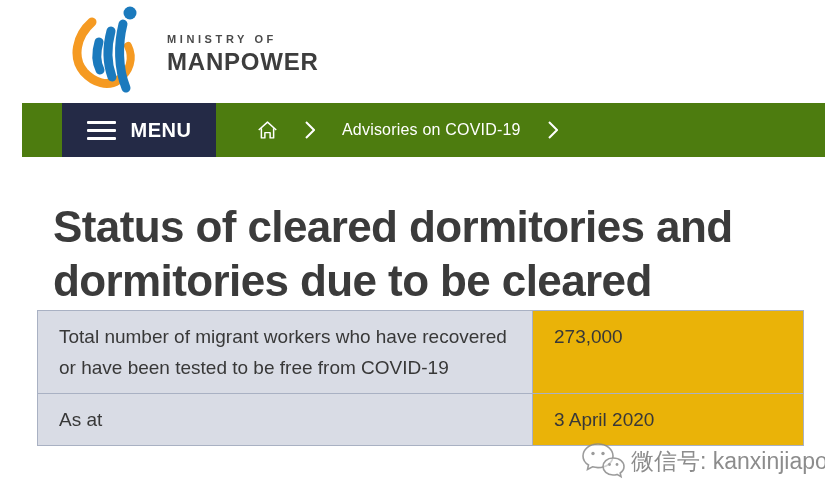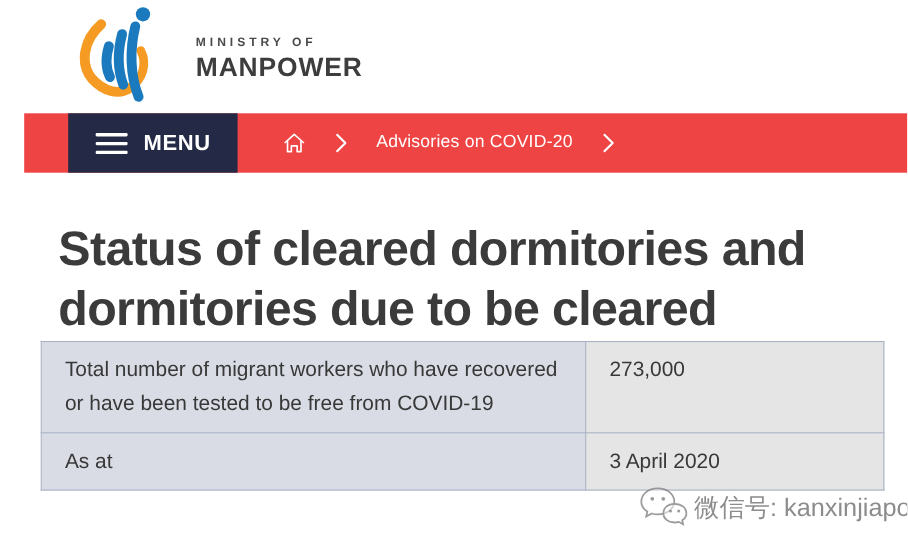--- a/index.html
+++ b/index.html
@@ -1,42 +1,42 @@
 <!DOCTYPE html>
 <html><head>
 <meta charset="utf-8">
 <style>
   html,body{margin:0;padding:0;background:#ffffff;font-family:"Liberation Sans",sans-serif;}
   .page{position:relative;width:825px;height:497px;background:#ffffff;overflow:hidden;}
 
   
-  .logo{position:absolute;left:72px;top:6px;display:flex;align-items:center;gap:30px;}
+  .logo{position:absolute;left:72px;top:6px;display:flex;align-items:center;gap:19px;}
   .logo-mark{width:76px;height:90px;}
   .logo-text{display:flex;flex-direction:column;justify-content:center;margin-top:6px;}
   .logo-line1{font-size:11px;font-weight:600;letter-spacing:3.6px;color:#4a4a4a;}
   .logo-line2{font-size:24px;font-weight:700;letter-spacing:0.8px;color:#3d3d3d;margin-top:3px;}
 
   
-  .navbar{position:absolute;left:22px;top:103px;right:0;height:54px;background:#ef4444;display:flex;align-items:stretch;}
+  .navbar{position:absolute;left:22px;top:103px;right:0;height:54px;background:#4d7c0f;display:flex;align-items:stretch;}
   .menu-btn{margin-left:40px;width:154px;background:#242a46;border:none;display:flex;align-items:center;justify-content:center;gap:15px;cursor:pointer;padding:0;}
   .burger{display:flex;flex-direction:column;gap:5px;}
   .burger div{width:29px;height:3px;background:#ffffff;border-radius:1px;}
   .menu-label{color:#ffffff;font-size:20px;font-weight:600;letter-spacing:0.5px;font-family:"Liberation Sans",sans-serif;}
   .breadcrumb{display:flex;align-items:center;margin-left:41px;gap:27px;}
   .crumb-link{color:#ffffff;font-size:16px;text-decoration:none;letter-spacing:0.2px;cursor:pointer;}
   .crumb-icon{display:flex;align-items:center;}
 
   
   .page-title{position:absolute;left:37px;top:184px;width:782px;margin:16px;font-size:44px;line-height:54px;font-weight:700;color:#3b3b3b;letter-spacing:-0.6px;}
 
   
   .info-table{position:absolute;left:37px;top:310px;width:767px;border-collapse:collapse;}
   .info-table th,.info-table td{border:1.5px solid #a9b1c3;font-size:19px;line-height:31px;color:#383838;text-align:left;vertical-align:top;font-weight:400;padding:10px 21px;}
   .info-table th{background:#d9dce5;width:452px;}
-  .info-table td{background:#e5e5e5;}
+  .info-table td{background:#eab308;}
 
   
   .watermark{position:absolute;left:580px;top:440px;display:flex;align-items:center;gap:5px;opacity:0.85;pointer-events:none;}
   .watermark-text{font-size:23px;color:#787878;white-space:nowrap;}
 </style>
 </head>
 <body>
 
 <div class="page">
 
@@ -72,21 +72,21 @@
         <svg width="21" height="20" viewBox="0 0 24 22" fill="none" stroke="#ffffff" stroke-width="1.7" stroke-linejoin="round">
           <path d="M2,11 L12,2 L22,11"></path>
           <path d="M5,9 L5,20 L9,20 L9,14 L15,14 L15,20 L19,20 L19,9"></path>
         </svg>
       </span>
       <span class="crumb-icon">
         <svg width="10" height="18" viewBox="0 0 10 18" fill="none" stroke="#ffffff" stroke-width="2">
             <path d="M1,1 L9,9 L1,17"></path>
           </svg>
       </span>
-      <a class="crumb-link">Advisories on COVID-20</a>
+      <a class="crumb-link">Advisories on COVID-19</a>
       <span class="crumb-icon">
         <svg width="10" height="18" viewBox="0 0 10 18" fill="none" stroke="#ffffff" stroke-width="2">
             <path d="M1,1 L9,9 L1,17"></path>
           </svg>
       </span>
     </div>
   </div>
 
   <h1 class="page-title">Status of cleared dormitories and dormitories due to be cleared</h1>
 

